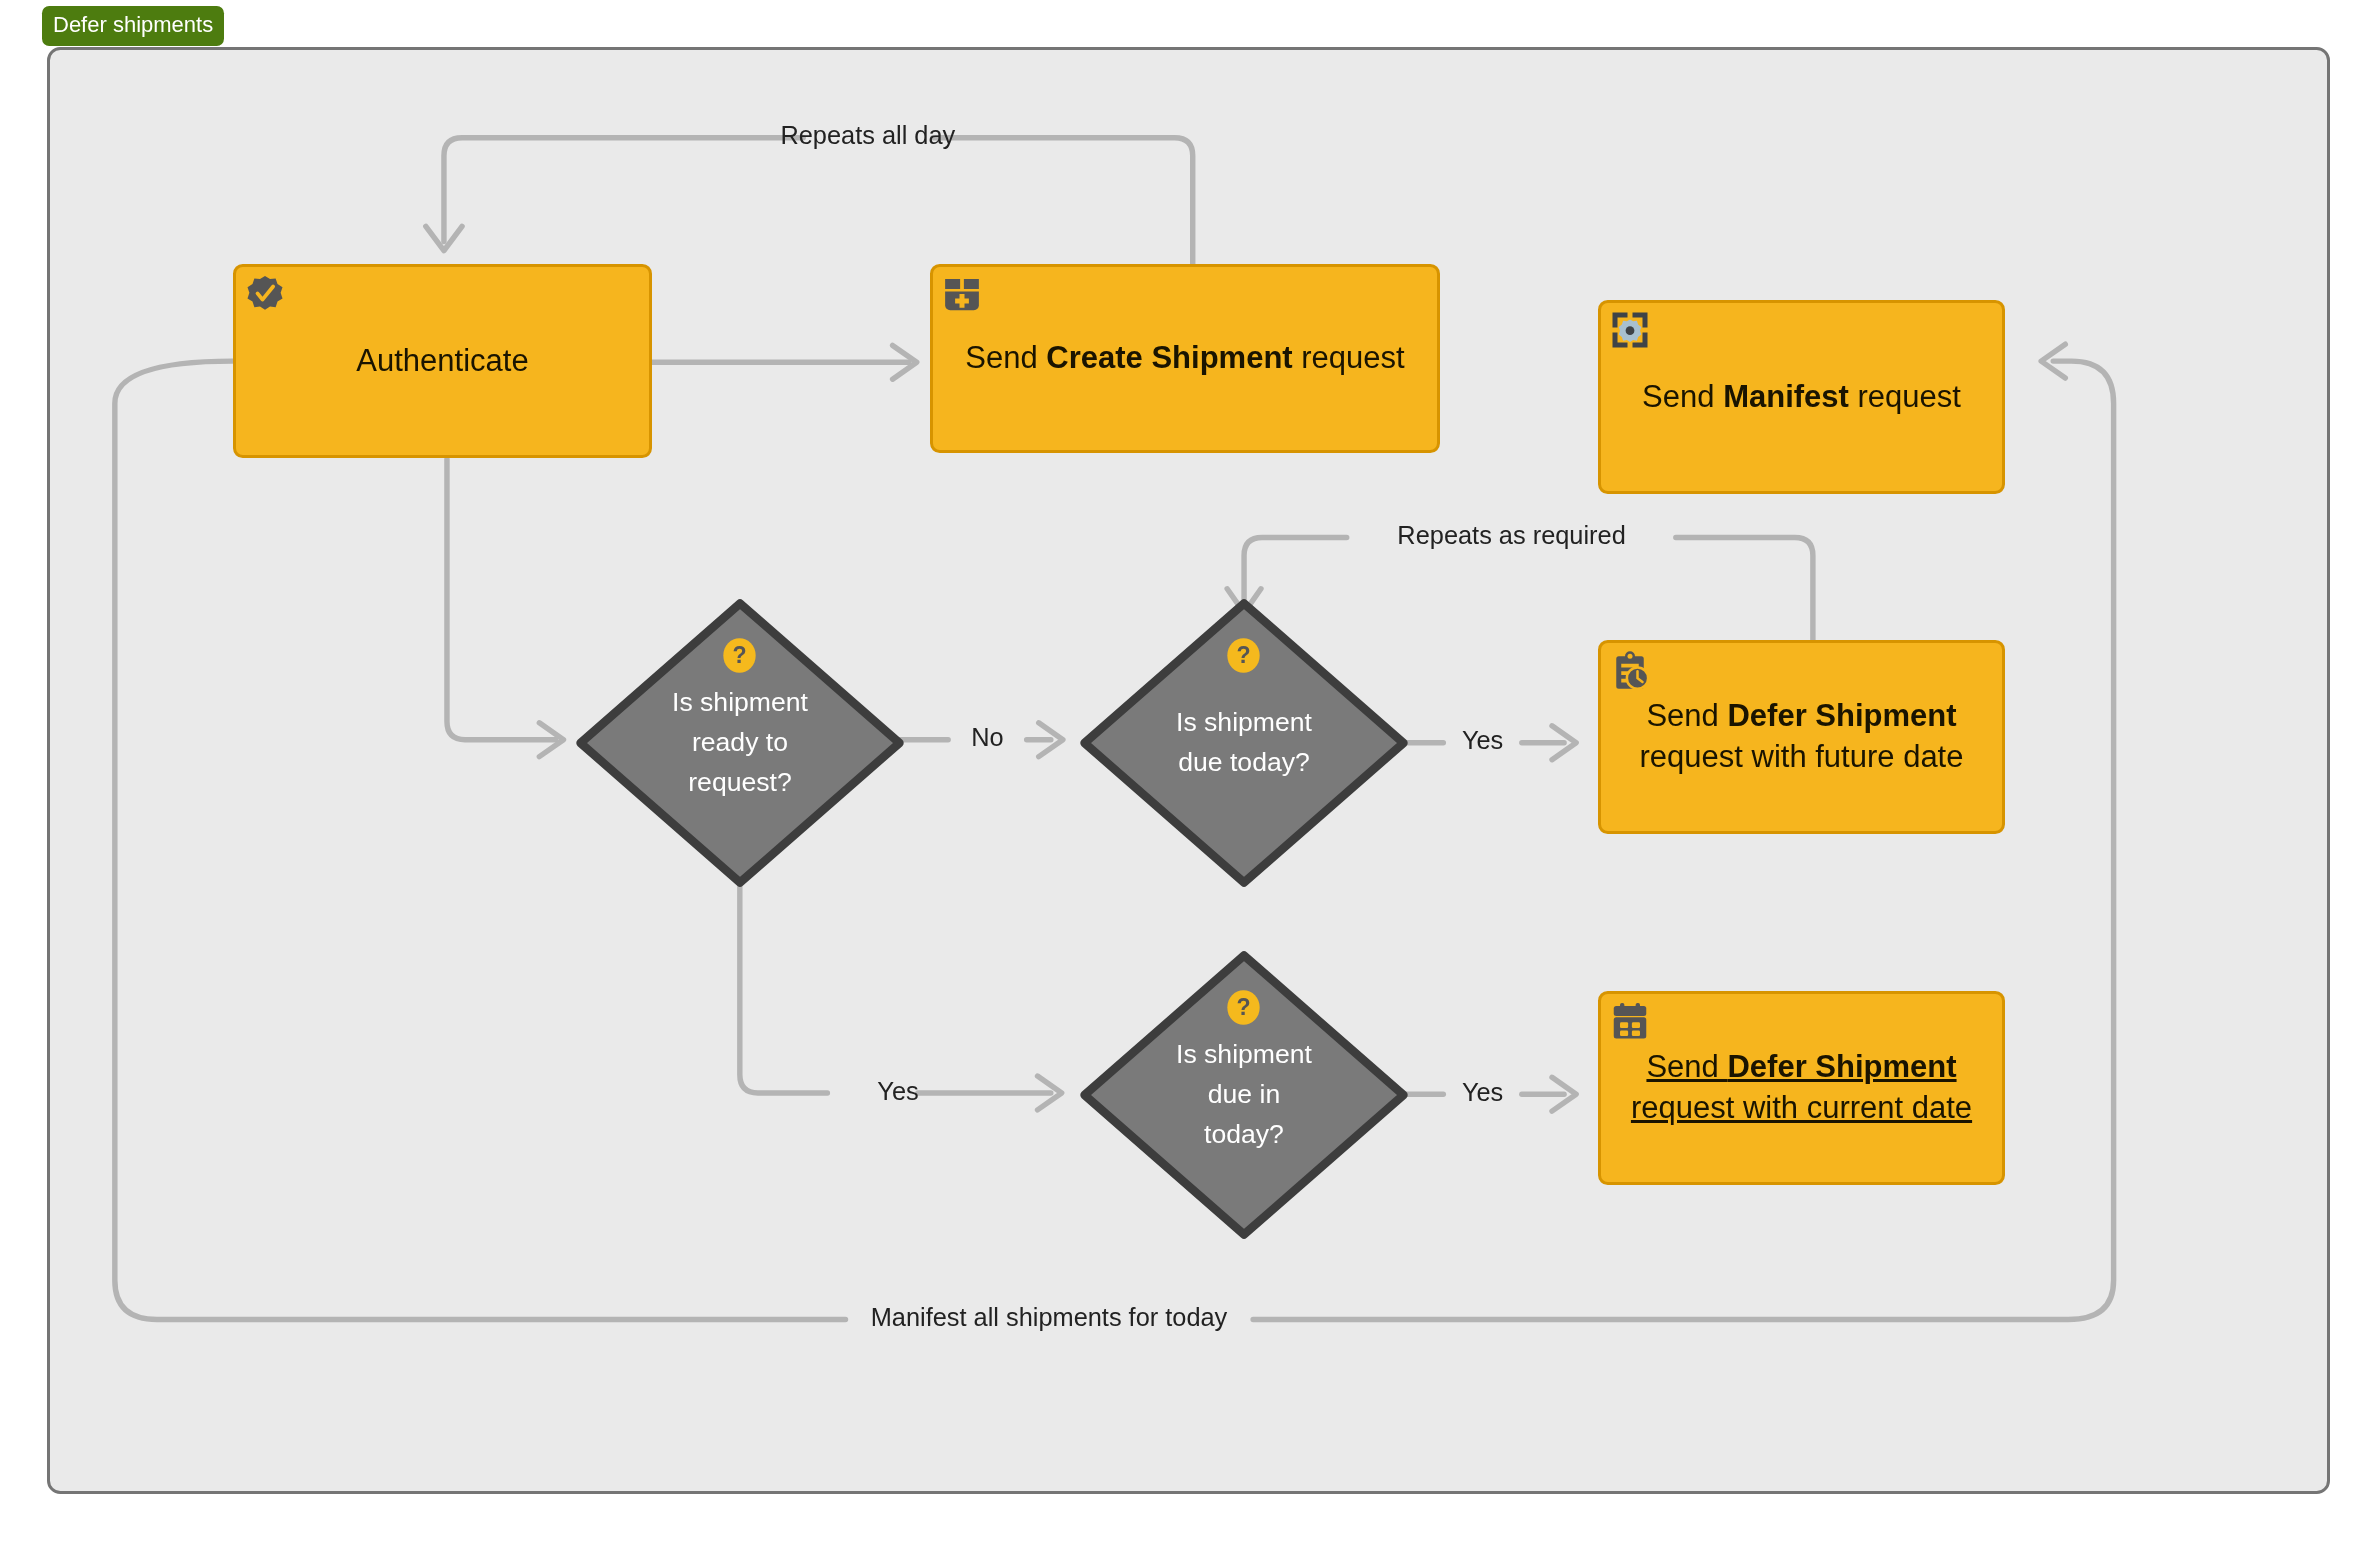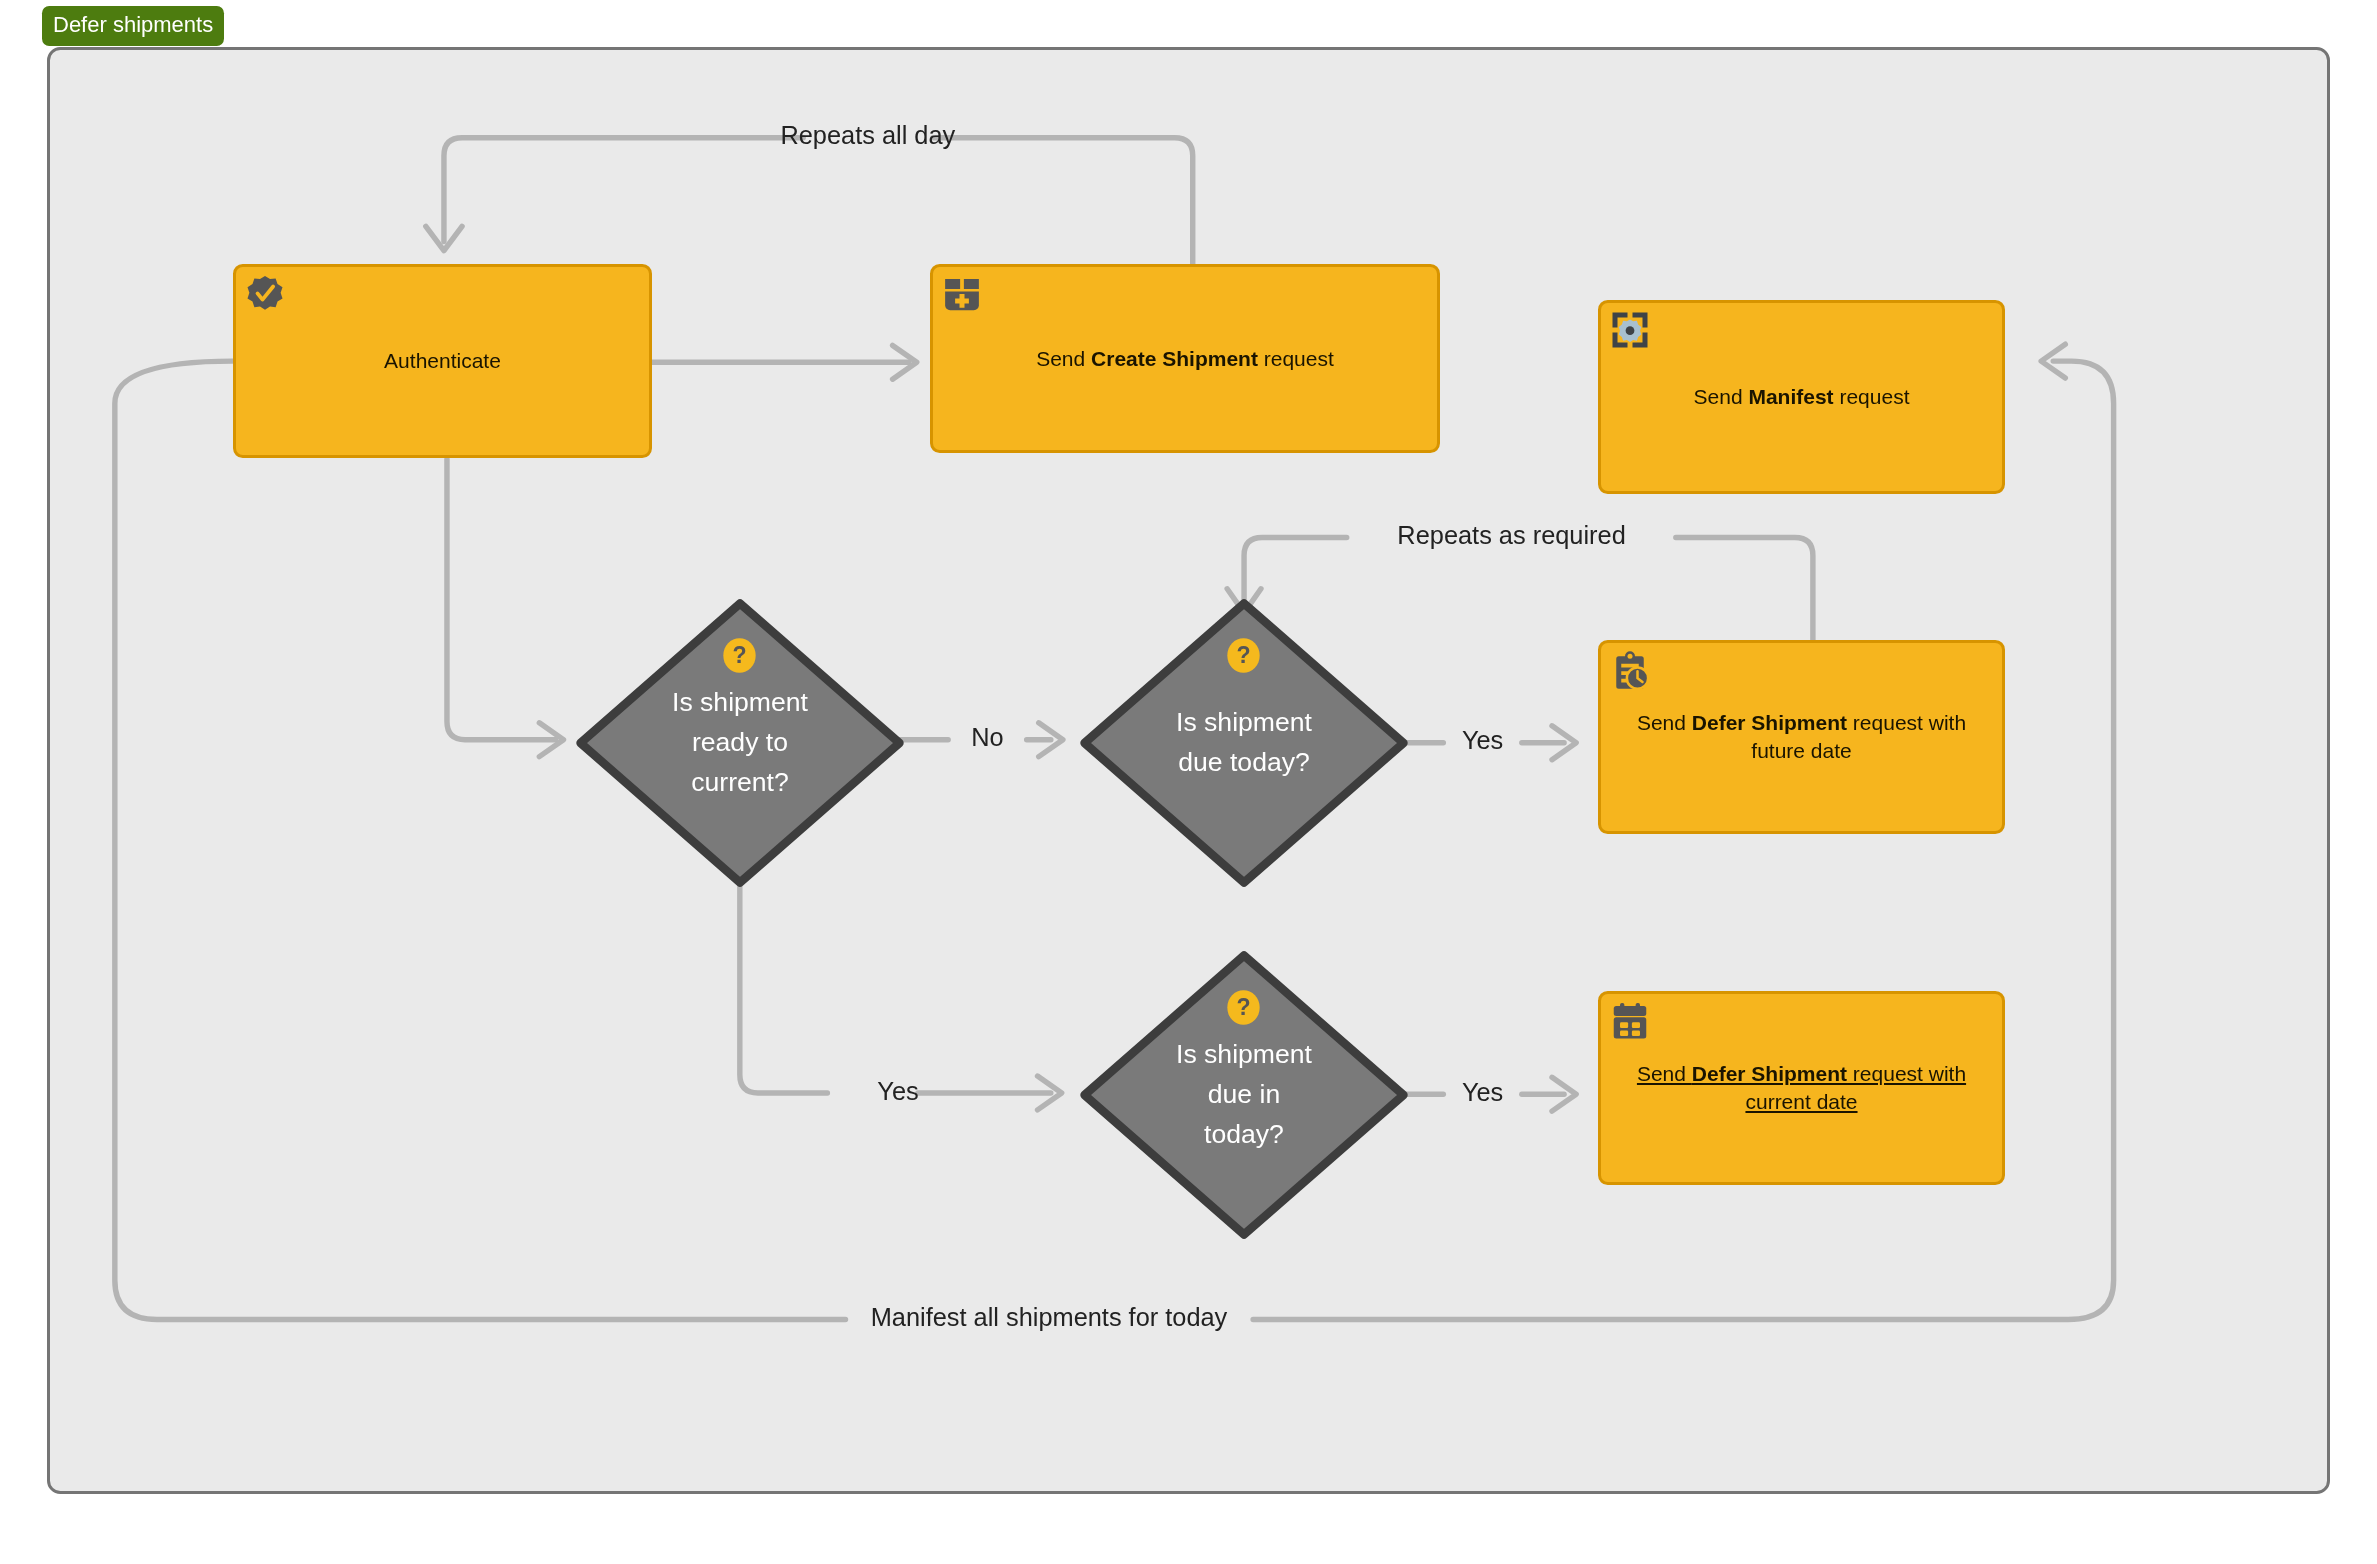--- a/index.html
+++ b/index.html
@@ -74,21 +74,21 @@
     position: absolute;
     background: #f6b51e;
     border: 3.6px solid #d79400;
     border-radius: 9.7px;
     box-sizing: border-box;
     display: flex;
     align-items: center;
     justify-content: center;
     text-align: center;
     color: #1a1400;
-    font-size: 21px;
+    font-size: 31px;
     line-height: 1.32;
     padding: 0 15.7px;
     z-index: 3;
   }
   .node-process .nodelabel { display: block; }
   .node-process b { font-weight: bold; }
   .node-icon {
     position: absolute;
     left: 8.5px;
     top: 7.2px;
@@ -253,21 +253,21 @@
     <span class="q-badge" style="left:149px; top:42px;">
       <svg viewBox="0 0 64 64" width="37" height="37" xmlns="http://www.w3.org/2000/svg">
         <ellipse cx="32" cy="32" rx="28" ry="30" fill="#f5b91d"></ellipse>
         <text x="32" y="45" text-anchor="middle" font-family="Liberation Sans, sans-serif" font-size="40" font-weight="bold" fill="#555555">?</text>
       </svg>
     </span>
     <div class="dlabel">
       <div>
         <div>Is shipment</div>
         <div>ready to</div>
-        <div>current?</div>
+        <div>request?</div>
       </div>
     </div>
   </div>
 
   <div class="node-decision" style="left:1076px; top:595px; width:336px; height:296px;">
     <svg class="diamond-svg" width="336" height="296" viewBox="0 0 556 490" xmlns="http://www.w3.org/2000/svg">
       <path d="M278 14 L542 245 L278 476 L14 245 Z" fill="#7a7a7a" stroke="#3d3d3d" stroke-width="14" stroke-linejoin="round"></path>
     </svg>
     <span class="q-badge" style="left:149px; top:42px;">
       <svg viewBox="0 0 64 64" width="37" height="37" xmlns="http://www.w3.org/2000/svg">

